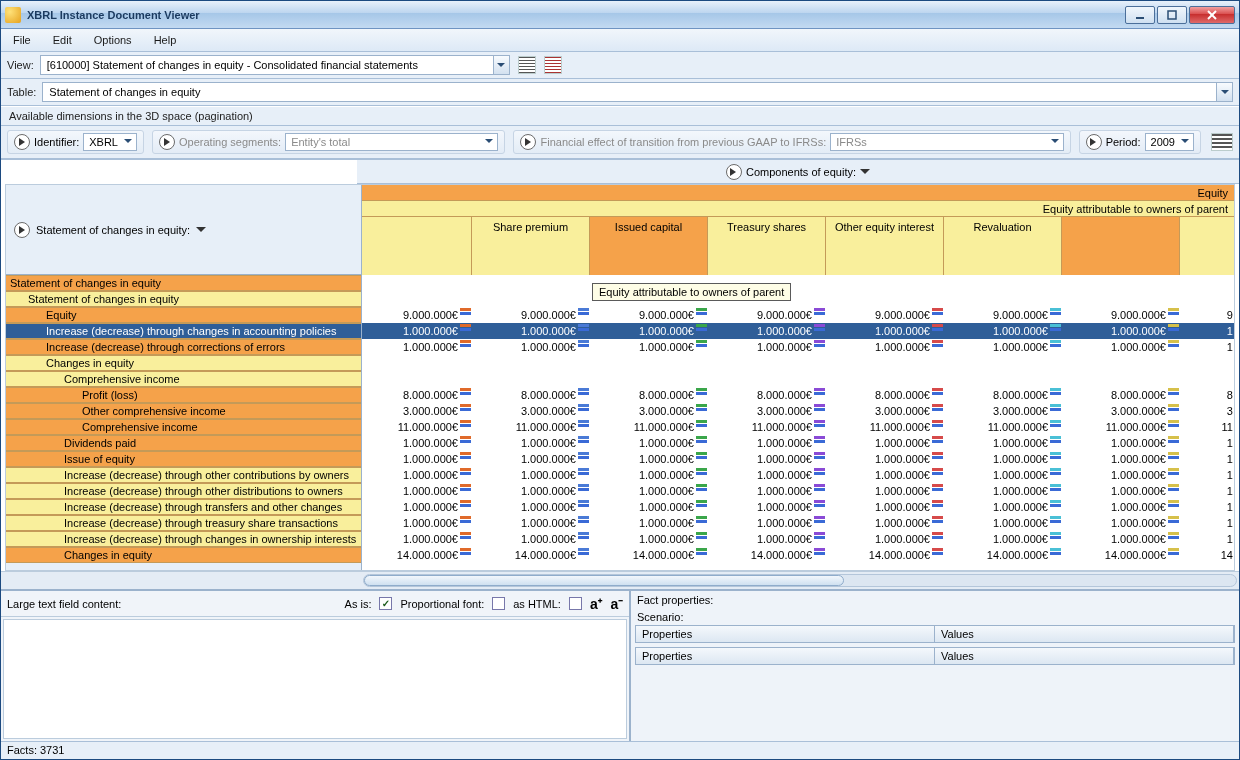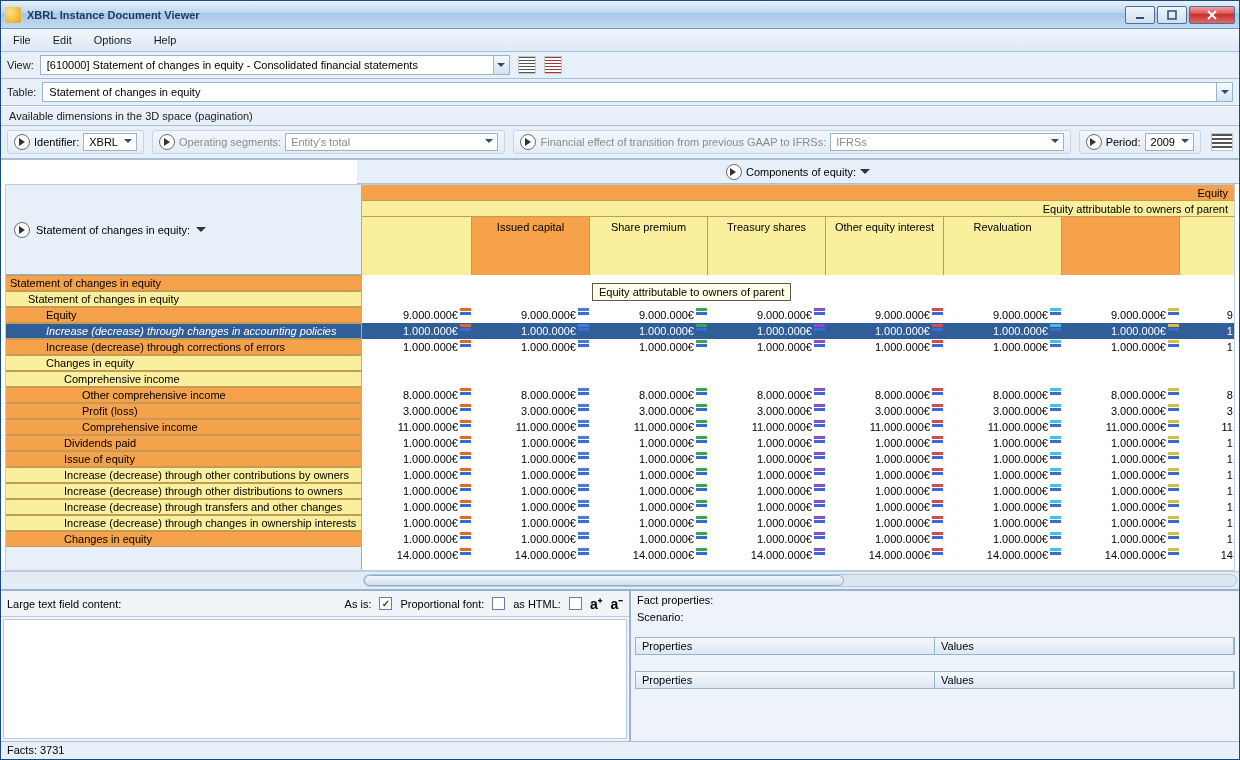--- a/index.html
+++ b/index.html
@@ -42,21 +42,21 @@
 .colaxis .tri { border:5px solid transparent; border-top-color:#333; margin-top:5px;}
 
 .grid { flex:1; display:flex; overflow:hidden; border:1px solid #bcd; margin:0 4px;}
 .rowhdrs { width:356px; flex:none; display:flex; flex-direction:column; border-right:1px solid #9bb2cc; background:#e7eff8;}
 .rowaxis { height:90px; background:#e7eff8; display:flex; align-items:center; padding:0 8px; gap:6px; border-bottom:1px solid #9bb2cc;}
 .rowaxis .tri { border:5px solid transparent; border-top-color:#333; margin-top:5px;}
 .rowtree { flex:1; overflow:hidden; display:flex; flex-direction:column;}
 .rw { height:16px; display:flex; align-items:center; padding-left:4px; border:1px solid #c49a58; border-left:none; border-right:none; font-size:11px; overflow:hidden; white-space:nowrap;}
 .rw.or { background:#f5a24a; }
 .rw.ye { background:#f9ef9c; }
-.rw.sel { background:#2f5e98; color:#fff;font-style:italic; }
+.rw.sel { background:#2f5e98; color:#fff; }
 .ind1 { padding-left:22px; } .ind2 { padding-left:40px; } .ind3 { padding-left:58px; } .ind4 { padding-left:76px; }
 
 .databox { flex:1; overflow:hidden; position:relative; background:#fff;}
 .colhdrs { height:90px; display:flex; flex-direction:column;}
 .ch-row1 { height:16px; background:#f5a24a; border-bottom:1px solid #c49a58; display:flex; justify-content:flex-end; padding-right:6px; align-items:center;}
 .ch-row2 { height:16px; background:#f9ef9c; border-bottom:1px solid #c49a58; display:flex; justify-content:flex-end; padding-right:6px; align-items:center;}
 .ch-cols { flex:1; display:flex;}
 .ch-col { width:118px; flex:none; background:#f5a24a; border-right:1px solid #c49a58; display:flex; align-items:flex-start; justify-content:center; padding-top:4px; text-align:center;}
 .ch-col.ye { background:#f9ef9c; }
 .leftgap { width:110px; flex:none; background:#f9ef9c; border-right:1px solid #c49a58;}
@@ -80,21 +80,21 @@
 
 .botpanels { height:152px; display:flex; border-top:2px solid #9bb2cc;}
 .botL { width:630px; border-right:2px solid #9bb2cc; display:flex; flex-direction:column; background:#f0f4f9;}
 .botL .hdr { padding:3px 6px; display:flex; align-items:center; gap:8px; border-bottom:1px solid #bcd;}
 .botL .body { flex:1; background:#fff; margin:2px; border:1px solid #bcd;}
 .chk { width:13px; height:13px; border:1px solid #77a; background:#fff; display:inline-flex; align-items:center; justify-content:center;}
 .chk.on::after{content:"✓"; font-size:10px; color:#1a5a1a; font-weight:bold;}
 .botR { flex:1; display:flex; flex-direction:column; background:#eef3f9;}
 .botR .hdr { padding:3px 6px;}
 .subhdr { padding:2px 6px;}
-.mini-table { display:flex; margin:12px 4px 4px; border:1px solid #9bb2cc;}
+.mini-table { display:flex; margin:0 4px 4px; border:1px solid #9bb2cc;}
 .mini-table .mh { flex:1; background:linear-gradient(#f4f8fc,#dce7f2); border-right:1px solid #9bb2cc; padding:2px 6px;}
 .statusbar { height:18px; background:#e7eff8; border-top:1px solid #a9bfd8; padding:2px 6px;}
 .flexsp { flex:1; }
 </style>
 </head>
 <body>
 
 <div class="window">
   <div class="titlebar">
     <div class="app-icon"></div>
@@ -192,40 +192,41 @@
           <span class="tri"></span>
         </div>
         <div class="rowtree" id="rowtree">
             <div class="rw or ind0">Statement of changes in equity</div>
             <div class="rw ye ind1">Statement of changes in equity</div>
             <div class="rw or ind2">Equity</div>
             <div class="rw sel ind2">Increase (decrease) through changes in accounting policies</div>
             <div class="rw or ind2">Increase (decrease) through corrections of errors</div>
             <div class="rw ye ind2">Changes in equity</div>
             <div class="rw ye ind3">Comprehensive income</div>
+            <div class="rw or ind4">Profit (loss)</div>
             <div class="rw or ind4">Other comprehensive income</div>
-            <div class="rw or ind4">Profit (loss)</div>
             <div class="rw or ind4">Comprehensive income</div>
             <div class="rw or ind3">Dividends paid</div>
             <div class="rw or ind3">Issue of equity</div>
             <div class="rw ye ind3">Increase (decrease) through other contributions by owners</div>
             <div class="rw ye ind3">Increase (decrease) through other distributions to owners</div>
             <div class="rw ye ind3">Increase (decrease) through transfers and other changes</div>
+            <div class="rw ye ind3">Increase (decrease) through treasury share transactions</div>
             <div class="rw ye ind3">Increase (decrease) through changes in ownership interests</div>
             <div class="rw or ind3">Changes in equity</div>
           </div>
       </div>
       <div class="databox">
         <div class="colhdrs">
           <div class="ch-row1">Equity</div>
           <div class="ch-row2">Equity attributable to owners of parent</div>
           <div class="ch-cols" id="chcols">
               <div class="leftgap"></div>
+              <div class="ch-col ye">Share premium</div>
               <div class="ch-col">Issued capital</div>
-              <div class="ch-col ye">Share premium</div>
               <div class="ch-col ye">Treasury shares</div>
               <div class="ch-col ye">Other equity interest</div>
               <div class="ch-col ye">Revaluation</div>
               <div class="ch-col"></div>
               <div class="ch-col last ye"></div>
             </div>
         </div>
         <div class="databody" id="databody">
           <div class="tooltip">Equity attributable to owners of parent</div>
         <div class="dr">

